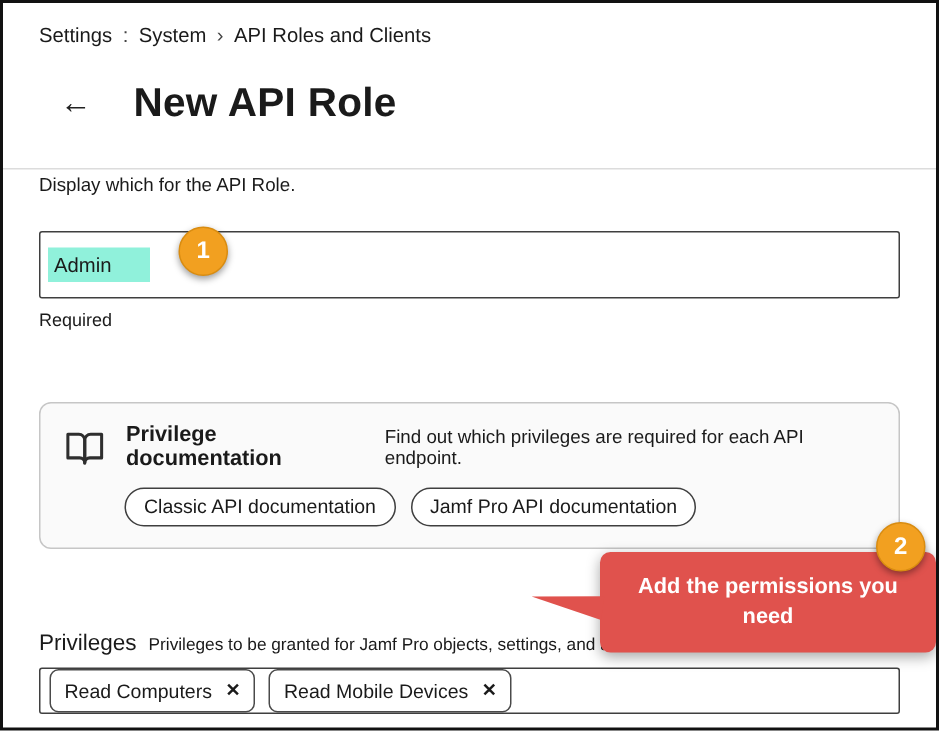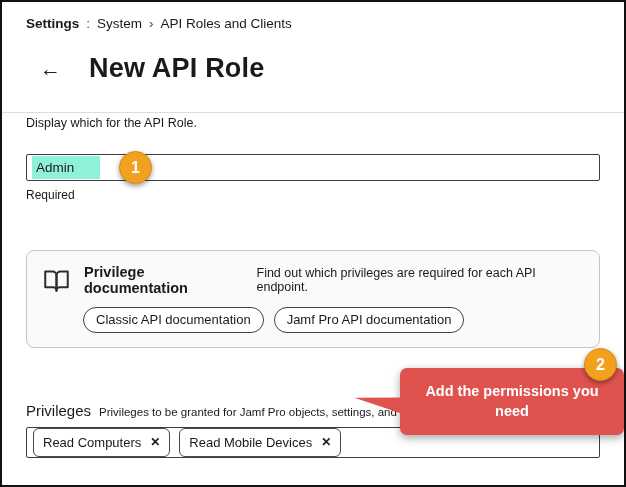--- a/index.html
+++ b/index.html
@@ -6,37 +6,37 @@
     --badge:#F2A020;
     --callout:#E0524D;
     --highlight:#90F1DB;
   }
   *{box-sizing:border-box;}
   body{margin:0;font-family:"Liberation Sans",sans-serif;color:#1a1a1a;background:#fff;}
   .frame{position:relative;width:626px;height:487px;border:2px solid #111;background:#fff;overflow:hidden;}
 
   
   .breadcrumb{margin:14px 0 0 24px;font-size:13.5px;display:flex;align-items:center;gap:7px;}
-  .bc-bold{font-weight:700;}
+  .bc-bold{font-weight:400;}
   .bc-sep{color:#444;}
   .bc-item{color:#1a1a1a;}
 
   
   .header{display:flex;align-items:center;gap:16px;margin:10px 0 0 38px;}
   .back{font-size:21px;line-height:1;cursor:pointer;color:#222;}
   .page-title{font-size:27px;font-weight:800;margin:12px;letter-spacing:.2px;}
 
   .divider{border-top:1px solid #dcdcdc;margin-top:16px;}
 
   .content{padding:0 24px;}
 
   
   .field-label{margin-top:26px;font-size:15px;}
   .field-help{margin-top:3px;font-size:12.5px;}
-  .text-input{position:relative;margin-top:24px;height:27px;border:1.5px solid #3f3f3f;border-radius:2px;background:#fff;display:flex;align-items:center;padding-left:5px;font-size:13.5px;}
+  .text-input{position:relative;margin-top:24px;height:45px;border:1.5px solid #3f3f3f;border-radius:2px;background:#fff;display:flex;align-items:center;padding-left:5px;font-size:13.5px;}
   .selection{background:var(--highlight);padding:4px 26px 4px 4px;}
   .field-required{margin-top:7px;font-size:12px;}
 
   
   .badge{position:absolute;width:33px;height:33px;border-radius:50%;background:var(--badge);border:1px solid #d98c10;color:#fff;font-weight:700;font-size:16px;display:flex;align-items:center;justify-content:center;box-shadow:0 2px 5px rgba(0,0,0,.4);z-index:6;}
   .badge-1{left:92px;top:-4px;}
   .badge-2{left:582px;top:346px;}
 
   
   .doc-panel{margin-top:48px;border:1px solid #c6c6c6;border-radius:8px;background:#fafafa;padding:13px 16px 14px 16px;}

